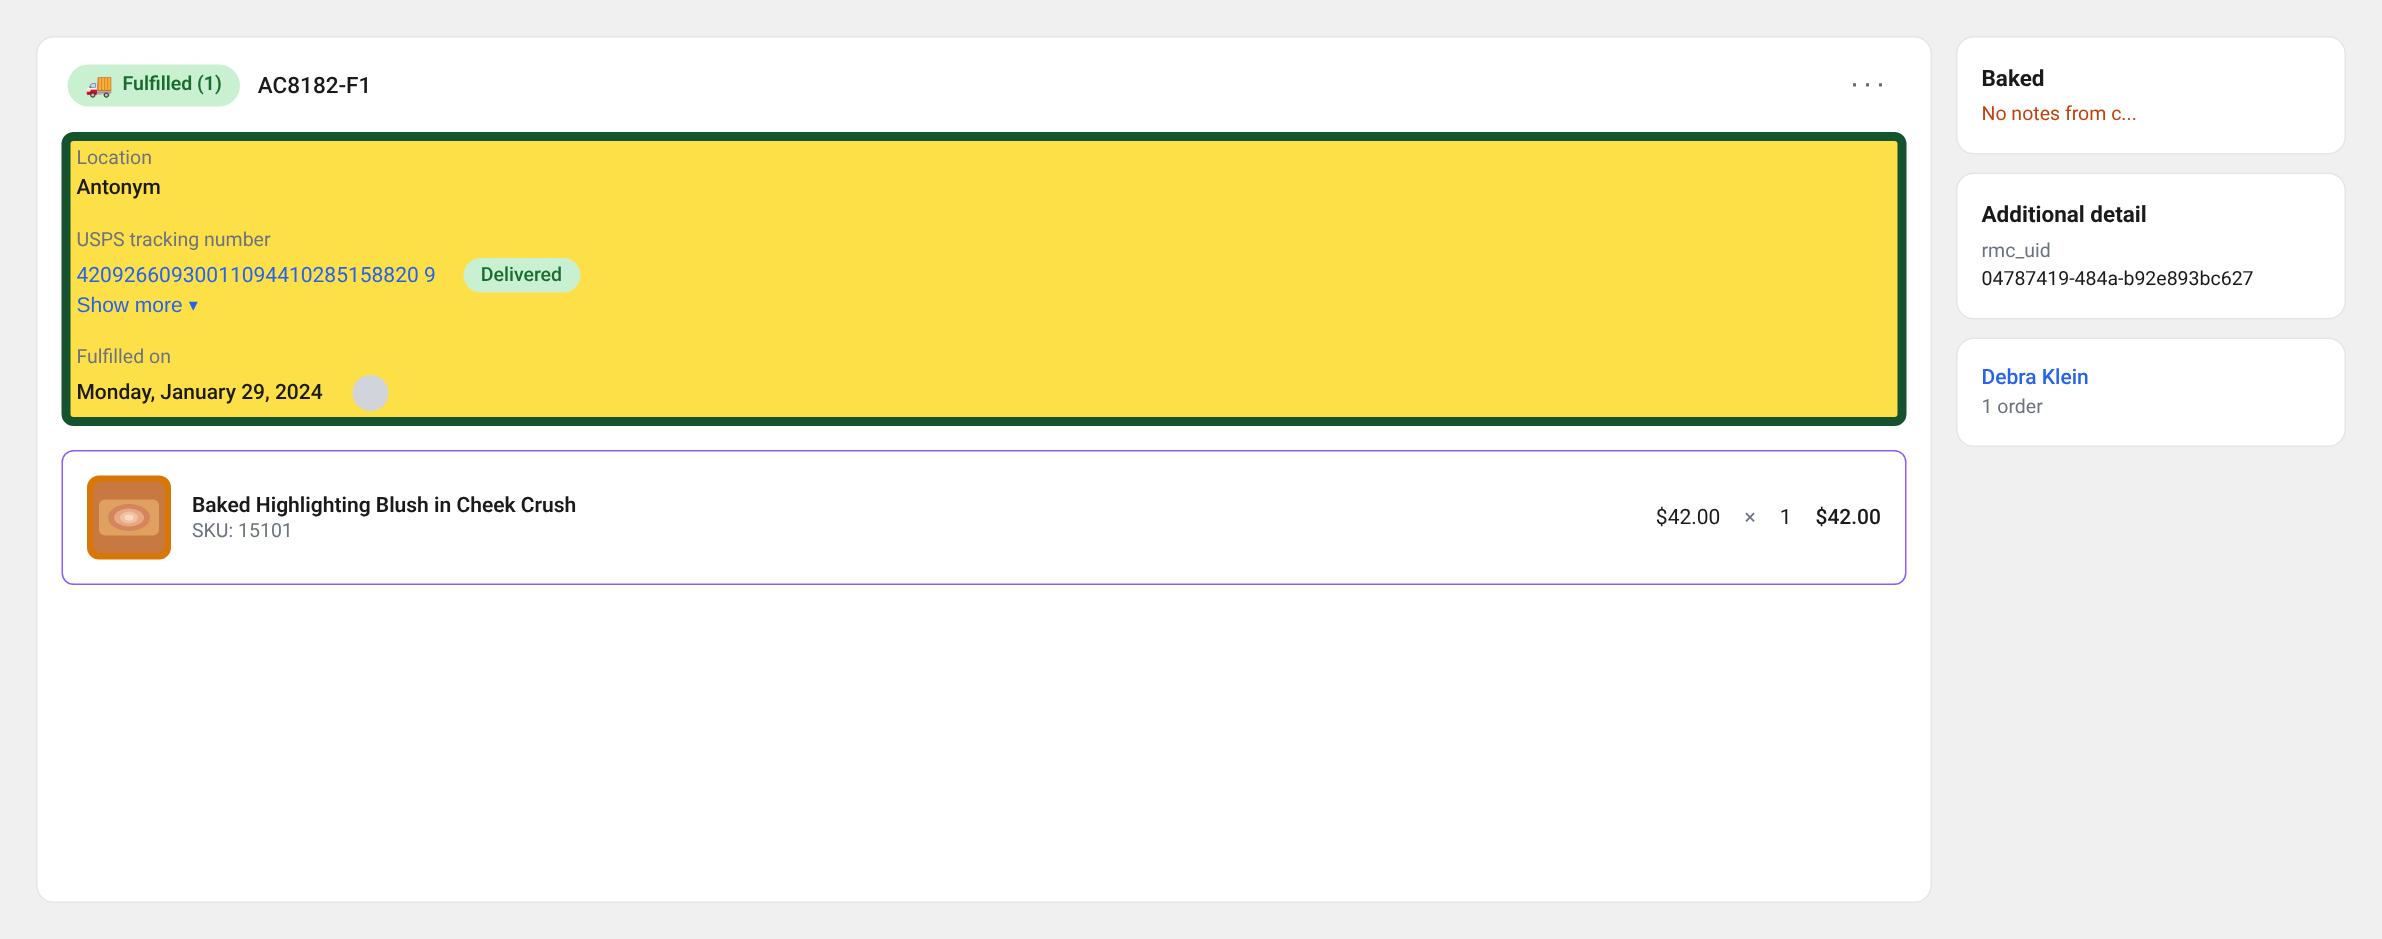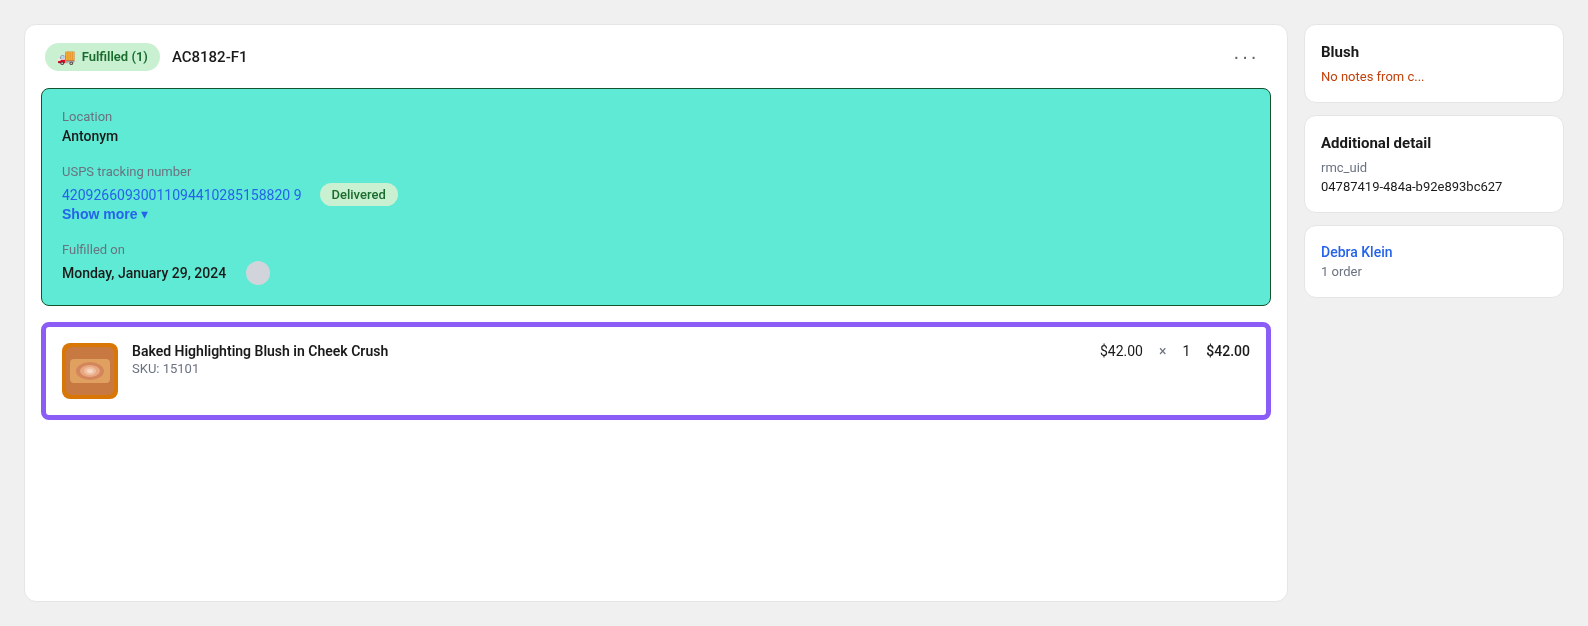--- a/index.html
+++ b/index.html
@@ -59,24 +59,24 @@
       border: none;
       cursor: pointer;
       color: #666;
       font-size: 20px;
       padding: 4px 8px;
       letter-spacing: 2px;
     }
 
     .card-body {
       margin: 0 16px 16px;
-      background: #5eead4;
-      border: 1px solid #14532d;
+      background: #fde047;
+      border: 6px solid #14532d;
       border-radius: 8px;
-      padding: 20px;
+      padding: 4px;
     }
 
     .info-section {
       margin-bottom: 20px;
     }
 
     .info-label {
       color: #6b7280;
       font-size: 13px;
       margin-bottom: 4px;
@@ -113,21 +113,21 @@
       font-weight: 500;
       margin-left: 10px;
     }
 
     .show-more-btn {
       background: none;
       border: none;
       cursor: pointer;
       color: #2563eb;
       font-size: 14px;
-      font-weight: 700;
+      font-weight: 400;
       display: flex;
       align-items: center;
       gap: 4px;
       white-space: nowrap;
     }
 
     .chevron-down {
       font-size: 12px;
     }
 
@@ -145,24 +145,24 @@
       width: 24px;
       height: 24px;
       background: #d1d5db;
       border-radius: 50%;
       display: inline-block;
     }
 
     
     .product-row {
       display: flex;
-      align-items: flex-start;
+      align-items: center;
       gap: 14px;
       padding: 16px;
-      border: 5px solid #8b5cf6;
+      border: 1px solid #8b5cf6;
       border-radius: 8px;
       margin: 0 16px 16px;
     }
 
     .product-image {
       width: 56px;
       height: 56px;
       border-radius: 8px;
       background: #d97706;
       flex-shrink: 0;
@@ -335,21 +335,21 @@
       <span class="quantity-sep">×</span>
       <span class="quantity">1</span>
       <span class="total-price">$42.00</span>
     </div>
   </div>
 </div>
 
 <div class="sidebar">
 
   <div class="sidebar-card">
-    <div class="sidebar-title">Blush</div>
+    <div class="sidebar-title">Baked</div>
     <div class="sidebar-text">No notes from c...</div>
   </div>
 
   <div class="sidebar-card">
     <div class="sidebar-title">Additional detail</div>
     <div class="detail-key">rmc_uid</div>
     <div class="detail-value">04787419-484a-b92e893bc627</div>
   </div>
 
   <div class="sidebar-card">

